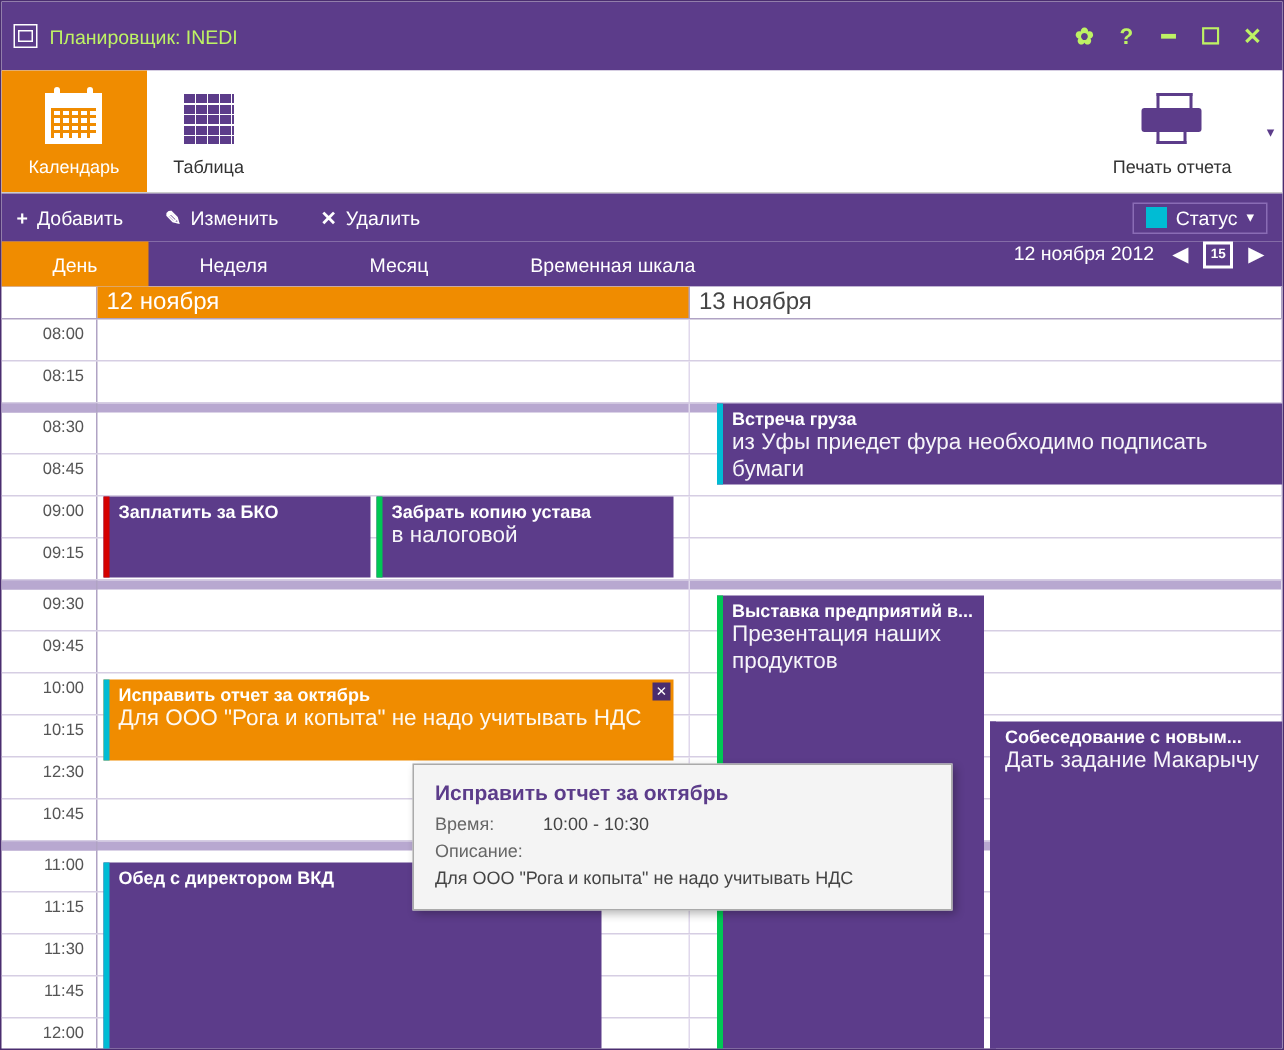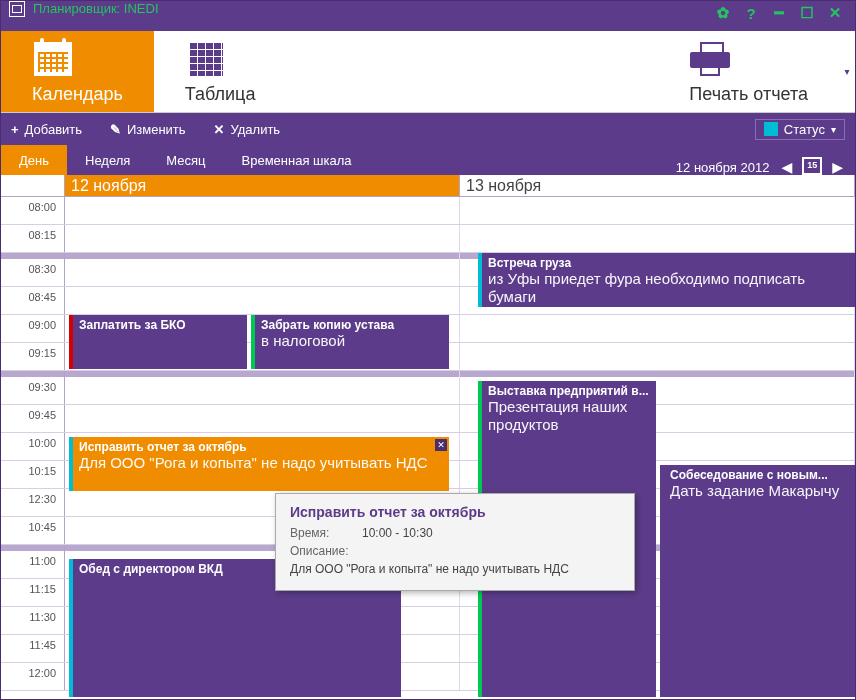--- a/index.html
+++ b/index.html
@@ -1,47 +1,47 @@
 <!DOCTYPE html>
 <html><head>
 <meta charset="utf-8">
 <style>
 *{box-sizing:border-box;margin:0;padding:0;font-family:"Segoe UI",Tahoma,sans-serif}
 body{background:#fff;width:856px;height:700px;overflow:hidden;border:1px solid #4a2d6f}
-.titlebar{height:30px;background:#5c3c8a;color:#22c55e;display:flex;padding:0 8px;font-size:13px}
+.titlebar{height:46px;background:#5c3c8a;color:#bef264;display:flex;align-items:center;padding:0 8px;font-size:13px}
 .titlebar .app-icon{width:16px;height:16px;border:1px solid #fff;margin-right:8px;position:relative;display:flex;align-items:center;justify-content:center}
 .titlebar .app-icon::after{content:"";width:8px;height:6px;border:1px solid #fff;display:block}
 .titlebar-spacer{flex:1}
 .titlebar-btn{width:24px;height:24px;display:flex;align-items:center;justify-content:center;margin-left:4px;cursor:pointer;font-size:15px;font-weight:bold}
 .ribbon{height:82px;background:#fff;display:flex;align-items:stretch;border-bottom:1px solid #ccc}
-.ribbon-item{display:flex;flex-direction:column;align-items:flex-start;justify-content:center;padding:6px 31px;font-size:18px;color:#333;cursor:pointer}
+.ribbon-item{display:flex;flex-direction:column;align-items:center;justify-content:center;padding:6px 18px;font-size:12px;color:#333;cursor:pointer}
 .ribbon-item.active{background:#f08c00;color:#fff}
 .ribbon-icon{width:42px;height:42px;margin-bottom:4px;display:flex;align-items:center;justify-content:center}
 .cal-icon{width:38px;height:34px;background:#fff;border:2px solid #fff;position:relative}
 .cal-icon::before{content:"";position:absolute;top:-6px;left:4px;width:4px;height:8px;background:#fff;border-radius:2px;box-shadow:22px 0 #fff}
 .cal-icon::after{content:"";position:absolute;top:8px;left:2px;right:2px;bottom:2px;background:repeating-linear-gradient(#f08c00 0 2px,transparent 2px 5px),repeating-linear-gradient(90deg,#f08c00 0 2px,transparent 2px 6px)}
 .table-icon{width:34px;height:34px;background:linear-gradient(#5c3c8a,#5c3c8a)}
 .table-icon::after{content:"";display:block;width:100%;height:100%;background:repeating-linear-gradient(#fff 0 1px,transparent 1px 7px),repeating-linear-gradient(90deg,#fff 0 1px,transparent 1px 8px)}
 .print-icon{width:40px;height:34px;position:relative}
 .print-icon::before{content:"";position:absolute;top:0;left:10px;width:20px;height:10px;border:2px solid #5c3c8a;border-bottom:none}
 .print-icon::after{content:"";position:absolute;top:10px;left:0;width:40px;height:16px;background:#5c3c8a;border-radius:2px}
 .print-paper{position:absolute;bottom:0;left:10px;width:20px;height:10px;border:2px solid #5c3c8a;border-top:none;background:#fff}
 .ribbon-spacer{flex:1}
 .ribbon-dd{width:16px;display:flex;align-items:center;justify-content:center;color:#5c3c8a;font-size:10px;cursor:pointer}
 .toolbar{height:32px;background:#5c3c8a;display:flex;align-items:center;padding:0 10px;color:#fff;font-size:13px}
 .tool-btn{display:flex;align-items:center;margin-right:28px;cursor:pointer}
 .tool-btn .ic{margin-right:6px;font-weight:bold}
 .toolbar-spacer{flex:1}
 .status-chip{display:flex;align-items:center;border:1px solid #8a6cb5;padding:2px 8px;cursor:pointer}
 .status-swatch{width:14px;height:14px;background:#00bcd4;margin-right:6px}
 .viewbar{height:30px;background:#5c3c8a;display:flex;align-items:stretch;color:#fff;font-size:13px}
-.view-tab{padding:0 18px;display:flex;align-items:center;cursor:pointer}
+.view-tab{padding:0 34px;display:flex;align-items:center;cursor:pointer}
 .view-tab.active{background:#f08c00}
 .viewbar-spacer{flex:1}
-.date-nav{display:flex;align-items:flex-end;padding:0 6px}
+.date-nav{display:flex;align-items:flex-start;padding:0 6px}
 .date-nav span{margin:0 6px}
 .nav-arrow{padding:0 6px;cursor:pointer;font-size:14px}
 .cal-nav-icon{width:20px;height:18px;border:2px solid #fff;position:relative;margin:0 4px}
 .cal-nav-icon::before{content:"15";position:absolute;top:1px;left:0;right:0;text-align:center;font-size:9px;font-weight:bold}
 .grid{position:relative;height:526px;overflow:hidden}
 .day-headers{display:flex;height:22px;background:#fff;border-bottom:1px solid #b0a3c4}
 .time-gutter-head{width:64px;border-right:1px solid #b0a3c4}
 .day-head{flex:1;padding:2px 6px;font-size:16px;color:#444;border-right:1px solid #b0a3c4}
 .day-head.today{background:#f08c00;color:#fff}
 .time-rows{position:absolute;top:22px;left:0;right:0}

